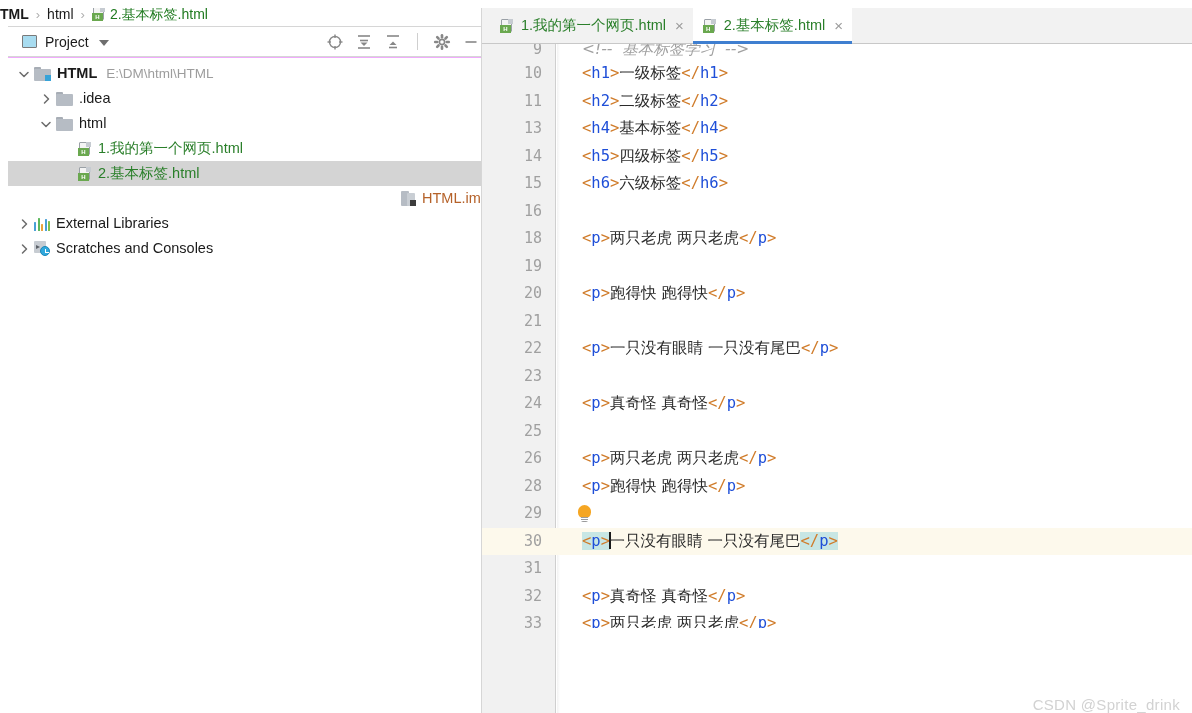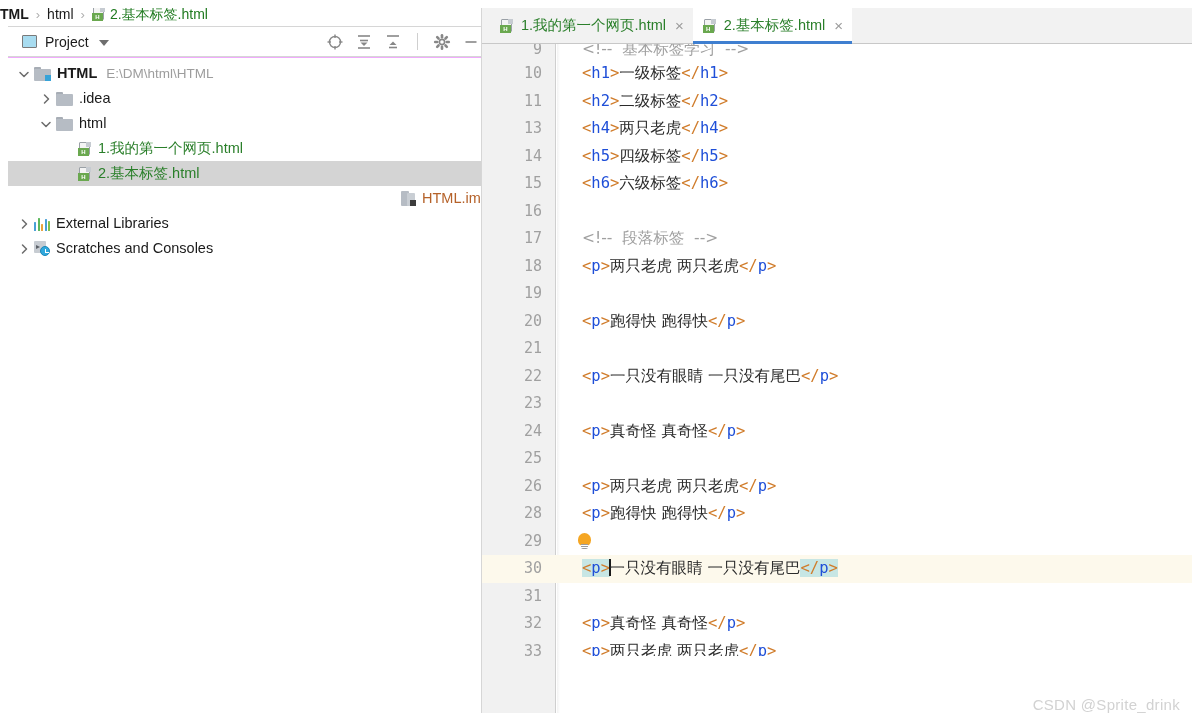--- a/index.html
+++ b/index.html
@@ -301,21 +301,21 @@
     font-family: "DejaVu Sans Mono", monospace;
     font-size: 15px;
   }
   .cline .ctext {
     position: absolute;
     left: 100px; top: 0;
     color: #2b2b2b;
   }
   .tagpunct { color: #d07c2b; }
   .tagname  { color: #1f4fd8; }
-  .comment  { color: #a0a0a0; }
+  .comment  { color: #a0a0a0; font-style: italic; }
   .hl-tag   { background: #c7e6e4; }
   .zh { font-family: "DejaVu Sans", sans-serif; }
 
   
   #bulb {
     position: absolute;
     left: 95px;
     width: 15px; height: 18px;
   }
   #bulb .glass {
@@ -549,25 +549,24 @@
         </div>
       </div>
 
     <div id="code">
       <div id="gutter"></div>
       <div id="gutter-shadow"></div>
       <div id="lines">
           <div class="cline" style="height: 22px; line-height: 22px; margin-top: -6px;"><span class="lno">9</span><span class="ctext"><span class="comment zh">&lt;!--  基本标签学习  --&gt;</span></span></div>
           <div class="cline"><span class="lno">10</span><span class="ctext"><span class="tagpunct">&lt;</span><span class="tagname">h1</span><span class="tagpunct">&gt;</span><span class="zh">一级标签</span><span class="tagpunct">&lt;/</span><span class="tagname">h1</span><span class="tagpunct">&gt;</span></span></div>
           <div class="cline"><span class="lno">11</span><span class="ctext"><span class="tagpunct">&lt;</span><span class="tagname">h2</span><span class="tagpunct">&gt;</span><span class="zh">二级标签</span><span class="tagpunct">&lt;/</span><span class="tagname">h2</span><span class="tagpunct">&gt;</span></span></div>
-          <div class="cline"><span class="lno">13</span><span class="ctext"><span class="tagpunct">&lt;</span><span class="tagname">h4</span><span class="tagpunct">&gt;</span><span class="zh">两只老虎</span><span class="tagpunct">&lt;/</span><span class="tagname">h4</span><span class="tagpunct">&gt;</span></span></div>
+          <div class="cline"><span class="lno">13</span><span class="ctext"><span class="tagpunct">&lt;</span><span class="tagname">h4</span><span class="tagpunct">&gt;</span><span class="zh">基本标签</span><span class="tagpunct">&lt;/</span><span class="tagname">h4</span><span class="tagpunct">&gt;</span></span></div>
           <div class="cline"><span class="lno">14</span><span class="ctext"><span class="tagpunct">&lt;</span><span class="tagname">h5</span><span class="tagpunct">&gt;</span><span class="zh">四级标签</span><span class="tagpunct">&lt;/</span><span class="tagname">h5</span><span class="tagpunct">&gt;</span></span></div>
           <div class="cline"><span class="lno">15</span><span class="ctext"><span class="tagpunct">&lt;</span><span class="tagname">h6</span><span class="tagpunct">&gt;</span><span class="zh">六级标签</span><span class="tagpunct">&lt;/</span><span class="tagname">h6</span><span class="tagpunct">&gt;</span></span></div>
           <div class="cline"><span class="lno">16</span><span class="ctext"></span></div>
-          <div class="cline"><span class="lno">17</span><span class="ctext"><span class="comment zh">&lt;!--  段落标签  --&gt;</span></span></div>
           <div class="cline"><span class="lno">18</span><span class="ctext"><span class="tagpunct">&lt;</span><span class="tagname">p</span><span class="tagpunct">&gt;</span><span class="zh">两只老虎 两只老虎</span><span class="tagpunct">&lt;/</span><span class="tagname">p</span><span class="tagpunct">&gt;</span></span></div>
           <div class="cline"><span class="lno">19</span><span class="ctext"></span></div>
           <div class="cline"><span class="lno">20</span><span class="ctext"><span class="tagpunct">&lt;</span><span class="tagname">p</span><span class="tagpunct">&gt;</span><span class="zh">跑得快 跑得快</span><span class="tagpunct">&lt;/</span><span class="tagname">p</span><span class="tagpunct">&gt;</span></span></div>
           <div class="cline"><span class="lno">21</span><span class="ctext"></span></div>
           <div class="cline"><span class="lno">22</span><span class="ctext"><span class="tagpunct">&lt;</span><span class="tagname">p</span><span class="tagpunct">&gt;</span><span class="zh">一只没有眼睛 一只没有尾巴</span><span class="tagpunct">&lt;/</span><span class="tagname">p</span><span class="tagpunct">&gt;</span></span></div>
           <div class="cline"><span class="lno">23</span><span class="ctext"></span></div>
           <div class="cline"><span class="lno">24</span><span class="ctext"><span class="tagpunct">&lt;</span><span class="tagname">p</span><span class="tagpunct">&gt;</span><span class="zh">真奇怪 真奇怪</span><span class="tagpunct">&lt;/</span><span class="tagname">p</span><span class="tagpunct">&gt;</span></span></div>
           <div class="cline"><span class="lno">25</span><span class="ctext"></span></div>
           <div class="cline"><span class="lno">26</span><span class="ctext"><span class="tagpunct">&lt;</span><span class="tagname">p</span><span class="tagpunct">&gt;</span><span class="zh">两只老虎 两只老虎</span><span class="tagpunct">&lt;/</span><span class="tagname">p</span><span class="tagpunct">&gt;</span></span></div>
           <div class="cline"><span class="lno">28</span><span class="ctext"><span class="tagpunct">&lt;</span><span class="tagname">p</span><span class="tagpunct">&gt;</span><span class="zh">跑得快 跑得快</span><span class="tagpunct">&lt;/</span><span class="tagname">p</span><span class="tagpunct">&gt;</span></span></div>

